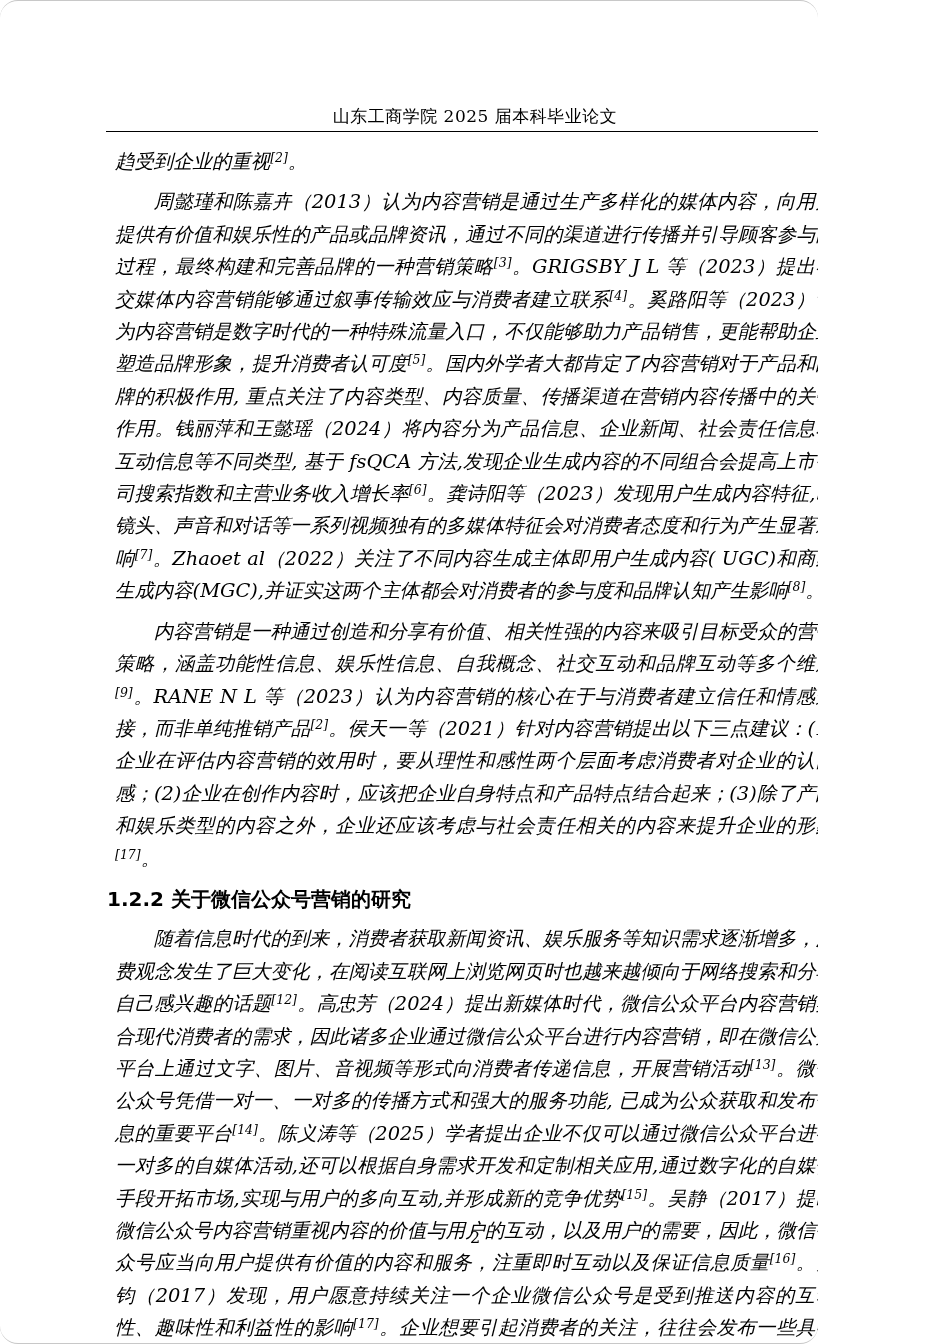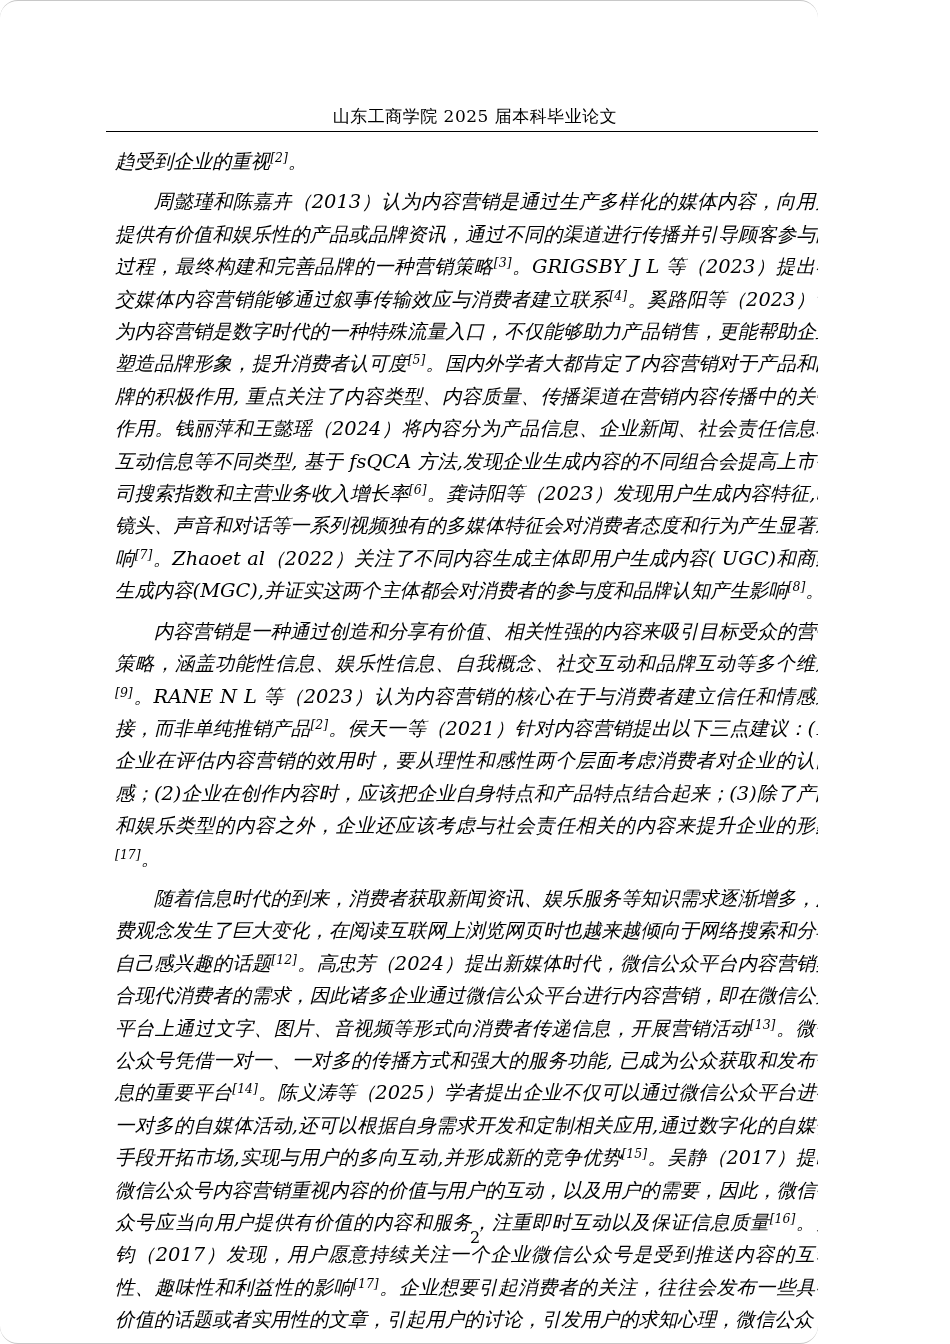--- a/index.html
+++ b/index.html
@@ -84,18 +84,19 @@
 
 <div class="page">
   <div class="header">
     <span>山东工商学院 2025 届本科毕业论文</span>
   </div>
   <div class="header-rule"></div>
   <div class="body-text">
       <p class="">趋受到企业的重视<sup>[2]</sup>。</p>
       <p class="indent">周懿瑾和陈嘉卉（2013）认为内容营销是通过生产多样化的媒体内容，向用户提供有价值和娱乐性的产品或品牌资讯，通过不同的渠道进行传播并引导顾客参与的过程，最终构建和完善品牌的一种营销策略<sup>[3]</sup>。GRIGSBY J L 等（2023）提出社交媒体内容营销能够通过叙事传输效应与消费者建立联系<sup>[4]</sup>。奚路阳等（2023）认为内容营销是数字时代的一种特殊流量入口，不仅能够助力产品销售，更能帮助企业塑造品牌形象，提升消费者认可度<sup>[5]</sup>。国内外学者大都肯定了内容营销对于产品和品牌的积极作用, 重点关注了内容类型、内容质量、传播渠道在营销内容传播中的关键作用。钱丽萍和王懿瑶（2024）将内容分为产品信息、企业新闻、社会责任信息和互动信息等不同类型, 基于 fsQCA 方法,发现企业生成内容的不同组合会提高上市公司搜索指数和主营业务收入增长率<sup>[6]</sup>。龚诗阳等（2023）发现用户生成内容特征,即镜头、声音和对话等一系列视频独有的多媒体特征会对消费者态度和行为产生显著影响<sup>[7]</sup>。Zhaoet al（2022）关注了不同内容生成主体即用户生成内容( UGC)和商家生成内容(MGC),并证实这两个主体都会对消费者的参与度和品牌认知产生影响<sup>[8]</sup>。</p>
       <p class="indent">内容营销是一种通过创造和分享有价值、相关性强的内容来吸引目标受众的营销策略，涵盖功能性信息、娱乐性信息、自我概念、社交互动和品牌互动等多个维度<sup>[9]</sup>。RANE N L 等（2023）认为内容营销的核心在于与消费者建立信任和情感连接，而非单纯推销产品<sup>[2]</sup>。侯天一等（2021）针对内容营销提出以下三点建议：(1)企业在评估内容营销的效用时，要从理性和感性两个层面考虑消费者对企业的认同感；(2)企业在创作内容时，应该把企业自身特点和产品特点结合起来；(3)除了产品和娱乐类型的内容之外，企业还应该考虑与社会责任相关的内容来提升企业的形象<sup>[17]</sup>。</p>
+      <h3 class="sec-heading">1.2.2 关于微信公众号营销的研究</h3>
       <p class="indent">随着信息时代的到来，消费者获取新闻资讯、娱乐服务等知识需求逐渐增多，消费观念发生了巨大变化，在阅读互联网上浏览网页时也越来越倾向于网络搜索和分享自己感兴趣的话题<sup>[12]</sup>。高忠芳（2024）提出新媒体时代，微信公众平台内容营销契合现代消费者的需求，因此诸多企业通过微信公众平台进行内容营销，即在微信公众平台上通过文字、图片、音视频等形式向消费者传递信息，开展营销活动<sup>[13]</sup>。微信公众号凭借一对一、一对多的传播方式和强大的服务功能, 已成为公众获取和发布信息的重要平台<sup>[14]</sup>。陈义涛等（2025）学者提出企业不仅可以通过微信公众平台进行一对多的自媒体活动,还可以根据自身需求开发和定制相关应用,通过数字化的自媒体手段开拓市场,实现与用户的多向互动,并形成新的竞争优势<sup>[15]</sup>。吴静（2017）提出微信公众号内容营销重视内容的价值与用户的互动，以及用户的需要，因此，微信公众号应当向用户提供有价值的内容和服务，注重即时互动以及保证信息质量<sup>[16]</sup>。范钧（2017）发现，用户愿意持续关注一个企业微信公众号是受到推送内容的互动性、趣味性和利益性的影响<sup>[17]</sup>。企业想要引起消费者的关注，往往会发布一些具有价值的话题或者实用性的文章，引起用户的讨论，引发用户的求知心理，微信公众</p>
     </div>
   <div class="footer">
     <span>2</span>
   </div>
 </div>
 
 </body></html>

